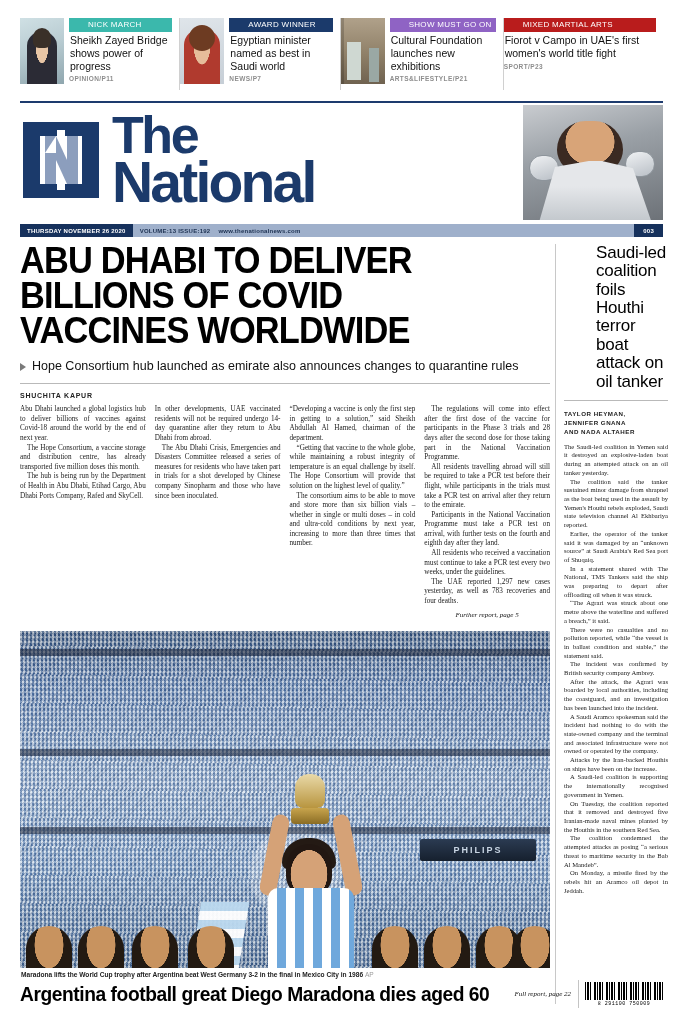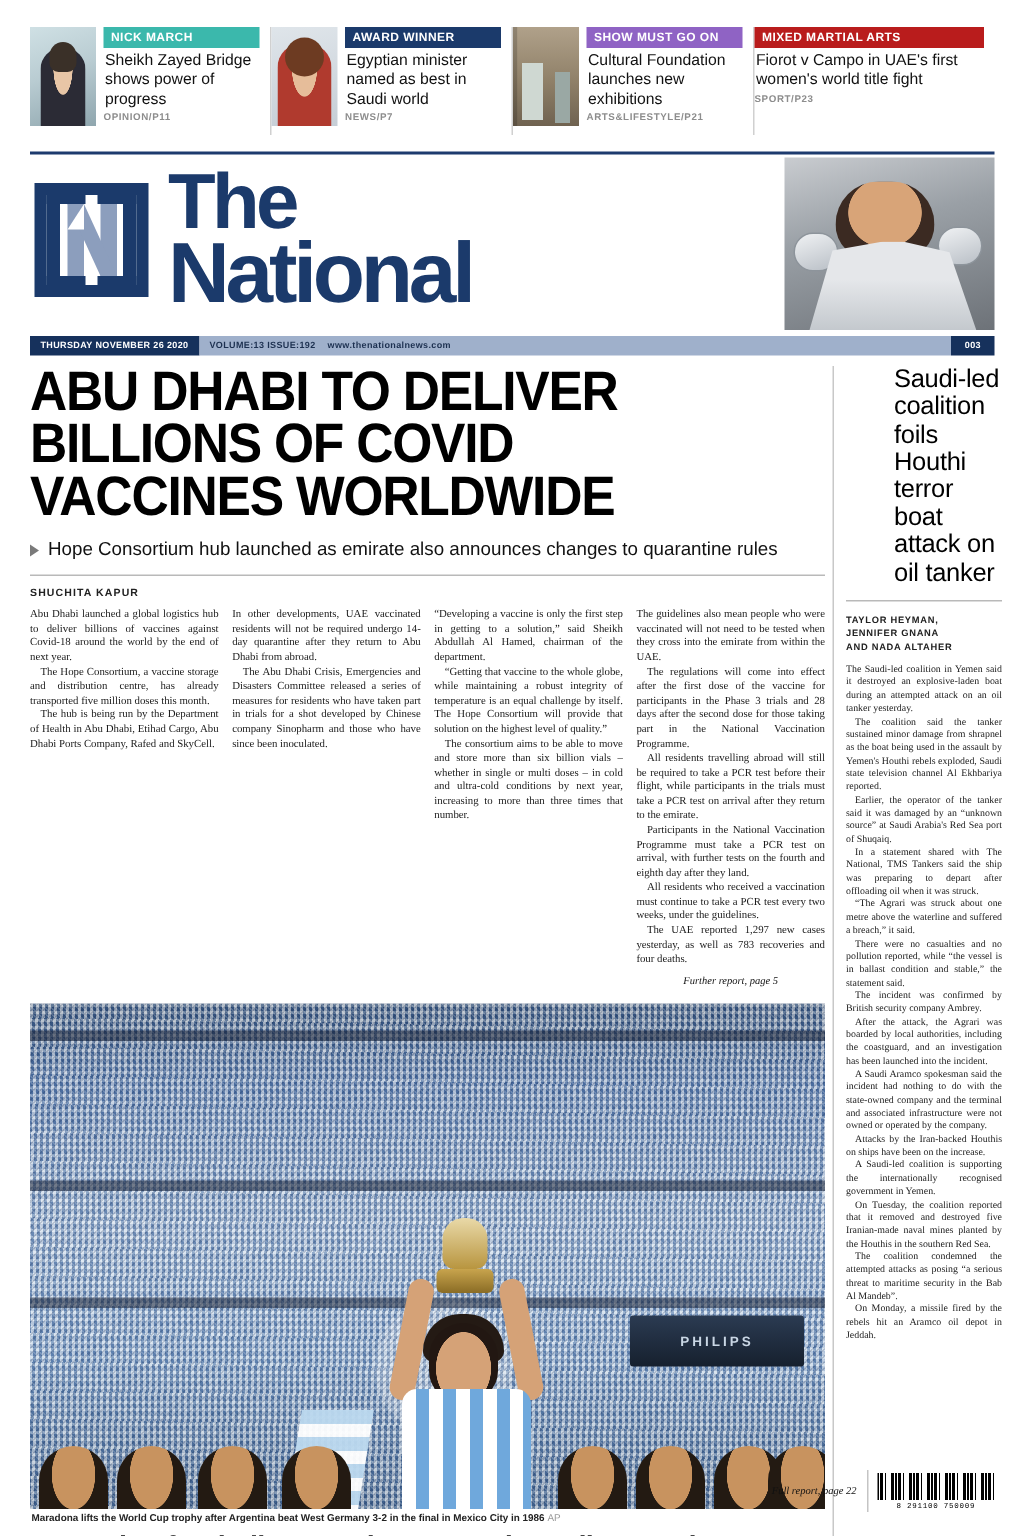--- a/index.html
+++ b/index.html
@@ -51,22 +51,22 @@
     background:
       linear-gradient(90deg, rgba(0,0,0,.18) 0 6%, rgba(0,0,0,0) 7%),
       linear-gradient(180deg,#b0a18a 0%,#8f8068 55%,#6f6250 100%);
   }
   .thumb-c::after{
     content:""; position:absolute; left:6px; top:24px; width:14px; height:38px;
     background:#cfd8d2; box-shadow: 20px 4px 0 -2px #9aa8a4;
   }
   .teaser-body { flex: 1 1 auto; min-width: 0; }
   .teaser-kicker {
-    display: block; color: #fff; font-size: 8px; font-weight: 700;
-    letter-spacing: .3px; padding: 2px 4px 2px 5px; line-height: 1.25;
+    display: block; color: #fff; font-size: 8px; font-weight: 400;
+    letter-spacing: .3px; padding: 2px 4px 2px 19px; line-height: 1.25;
     white-space: nowrap; overflow: hidden;
   }
   .teaser-text {
     font-size: 10.5px; line-height: 1.22; color: #111; padding: 2px 0 0 1px;
     font-weight: 400;
   }
   .teaser-sec {
     display:block; font-size: 6.5px; color: #8d8d8d; letter-spacing: .4px;
     padding-top: 3px; font-weight: 700;
   }
@@ -241,21 +241,21 @@
     position:absolute; left:176px; bottom:0; width:48px; height:66px;
     background: repeating-linear-gradient(180deg, #bcd9ef 0 9px, #ffffff 9px 18px);
     transform: skewX(-9deg); opacity:.95;
   }
   .fg-heads { position:absolute; left:0; right:0; bottom:0; height:56px; }
   .fg-heads span {
     position:absolute; bottom:-14px; width:46px; height:56px; border-radius:23px 23px 12px 12px;
     background: radial-gradient(ellipse at 50% 34%, #c8935f 0 44%, rgba(0,0,0,0) 45%), #231a12;
   }
   .board {
-    position:absolute; right:14px; top:208px; width:116px; height:34px;
+    position:absolute; right:14px; top:208px; width:116px; height:22px;
     background: linear-gradient(180deg,#2b3b52,#16202e); border-radius:2px;
     color:#c9d6e4; font-size:9px; font-weight:700; letter-spacing:2px;
     display:flex; align-items:center; justify-content:center;
   }
   .caption {
     font-family: "Liberation Sans", sans-serif; font-size: 6.6px;
     color: #222; padding: 3px 0 0 1px; font-weight: 700;
   }
   .caption .credit { color:#9a9a9a; font-weight:400; }
 
@@ -392,21 +392,20 @@
           <div class="bodytext">
             <p class="first">In other developments, UAE vaccinated residents will not be required undergo 14-day quarantine after they return to Abu Dhabi from abroad.</p>
             <p>The Abu Dhabi Crisis, Emergencies and Disasters Committee released a series of measures for residents who have taken part in trials for a shot developed by Chinese company Sinopharm and those who have since been inoculated.</p>
           </div>
           <div class="bodytext">
             <p class="first">“Developing a vaccine is only the first step in getting to a solution,” said Sheikh Abdullah Al Hamed, chairman of the department.</p>
             <p>“Getting that vaccine to the whole globe, while maintaining a robust integrity of temperature is an equal challenge by itself. The Hope Consortium will provide that solution on the highest level of quality.”</p>
             <p>The consortium aims to be able to move and store more than six billion vials – whether in single or multi doses – in cold and ultra-cold conditions by next year, increasing to more than three times that number.</p>
           </div>
           <div class="bodytext">
-            <p class="first">The guidelines also mean people who were vaccinated will not need to be tested when they cross into the emirate from within the UAE.</p>
             <p>The regulations will come into effect after the first dose of the vaccine for participants in the Phase 3 trials and 28 days after the second dose for those taking part in the National Vaccination Programme.</p>
             <p>All residents travelling abroad will still be required to take a PCR test before their flight, while participants in the trials must take a PCR test on arrival after they return to the emirate.</p>
             <p>Participants in the National Vaccination Programme must take a PCR test on arrival, with further tests on the fourth and eighth day after they land.</p>
             <p>All residents who received a vaccination must continue to take a PCR test every two weeks, under the guidelines.</p>
             <p>The UAE reported 1,297 new cases yesterday, as well as 783 recoveries and four deaths.</p>
             <div class="ital-ref">Further report, page 5</div>
           </div>
         </div>
 
         <div class="photo-wrap">

